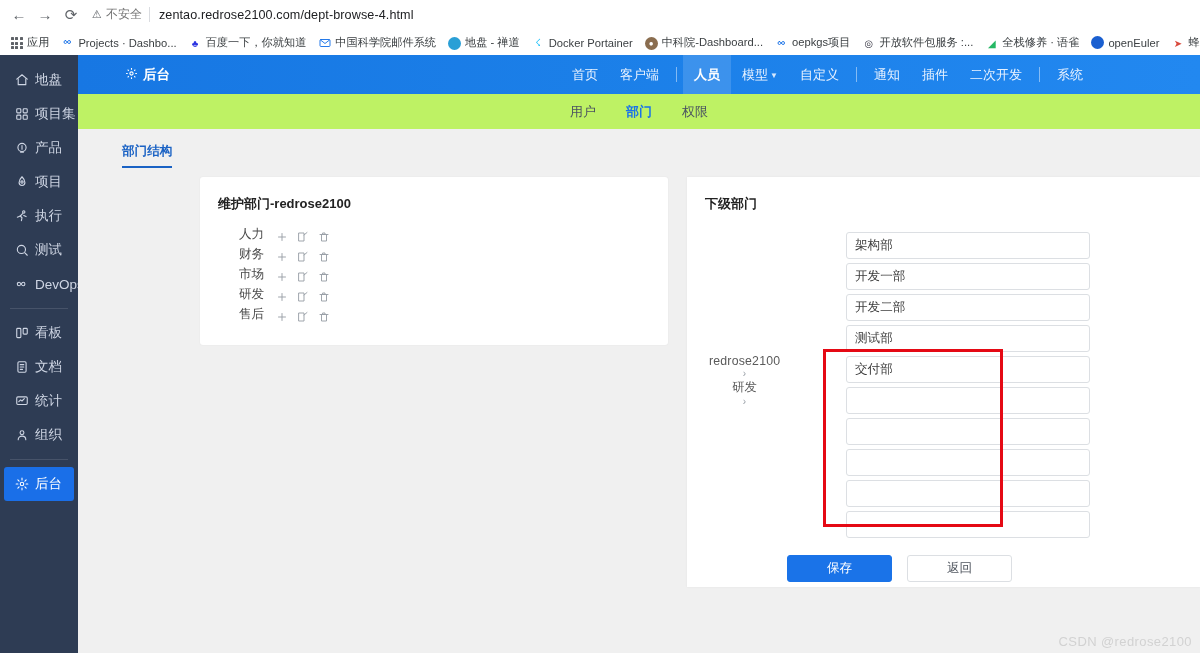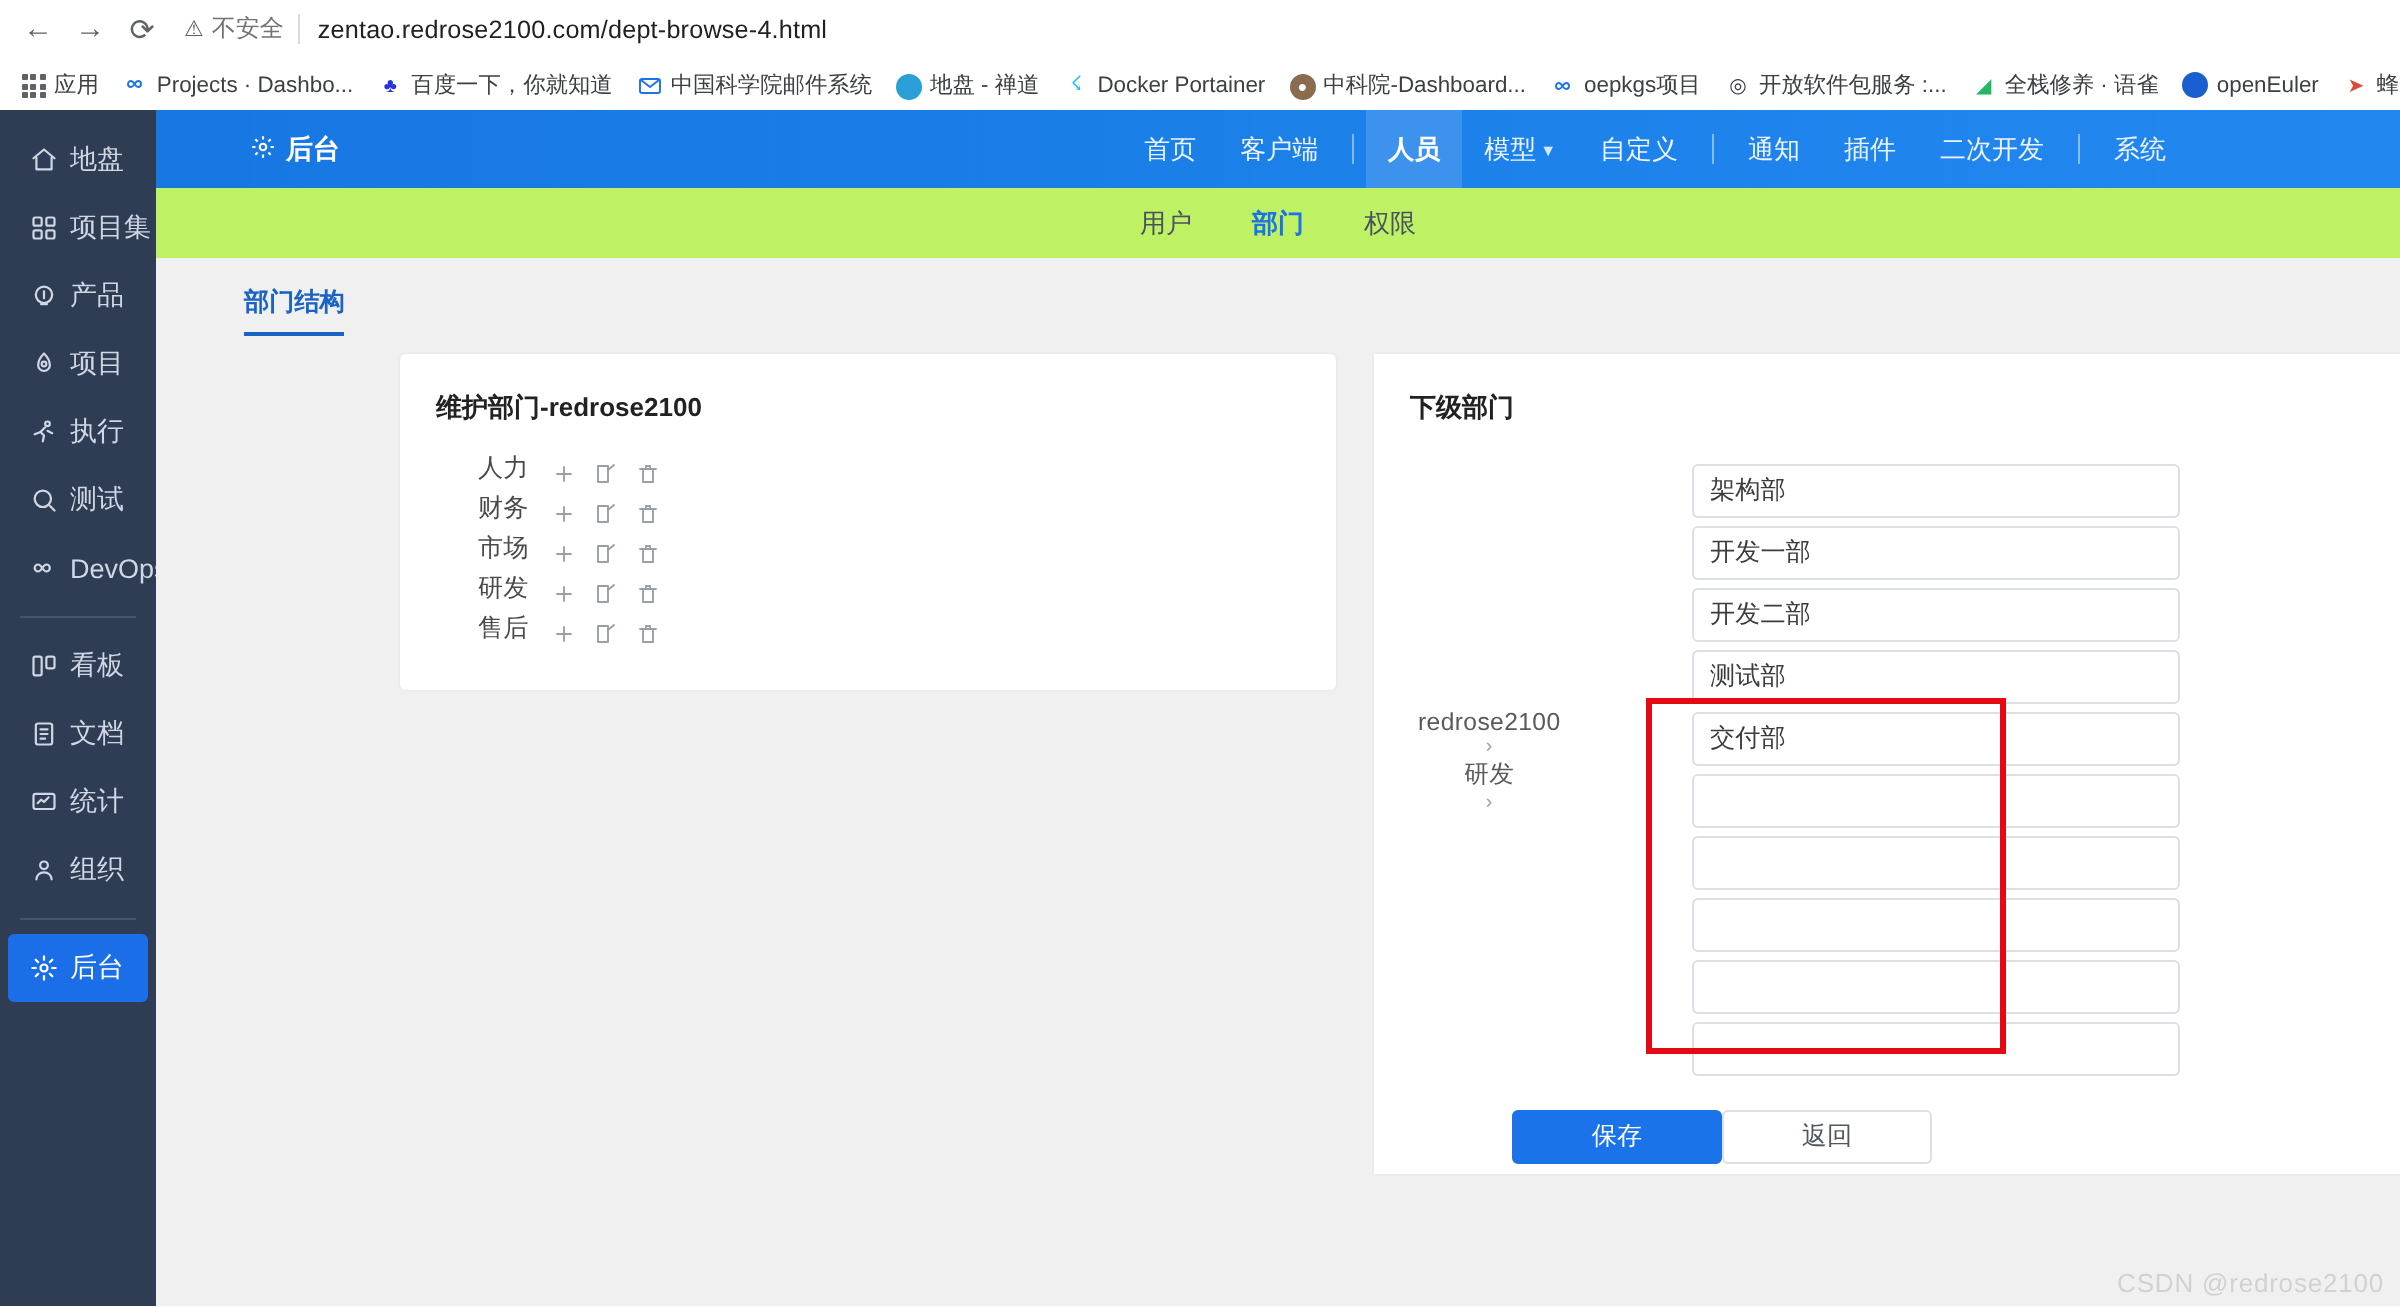--- a/index.html
+++ b/index.html
@@ -150,21 +150,21 @@
   }
   .crumb .sep { margin:0 6px; color:#9aa0a8; font-size:10px; }
   .dept-input {
     margin-left:159px; width:244px; height:27px;
     border:1px solid #dcdfe3; border-radius:3px; background:#fff;
     font-size:12.6px; color:#3c3c3c; padding:0 8px;
     font-family:"Liberation Sans","DejaVu Sans",sans-serif;
     outline:none;
   }
 
-  .btn-row { margin-top:15px; padding-left:69px; display:flex; align-items:flex-start; }
+  .btn-row { margin-top:15px; padding-left:100px; display:flex; gap:15px; align-items:flex-start; }
   .btn {
     width:105px; height:27px; border-radius:3px; font-size:12.6px;
     display:inline-flex; align-items:center; justify-content:center;
     font-family:"Liberation Sans","DejaVu Sans",sans-serif;
   }
   .btn-primary { background:#1a73e8; color:#fff; border:1px solid #1a73e8; }
   .btn-default { background:#fff; color:#50565f; border:1px solid #dcdfe3; }
 
   
   .redbox { position:absolute; border:3px solid #e50914; pointer-events:none; z-index:20; }

